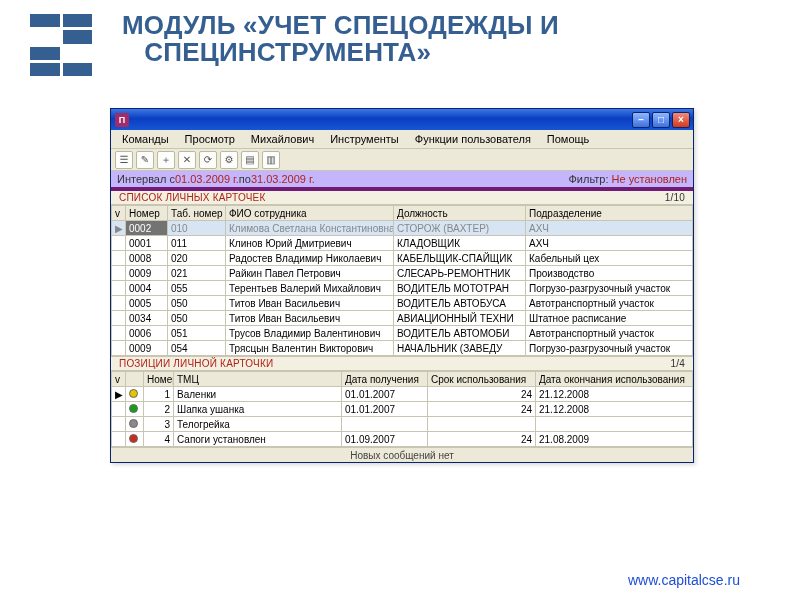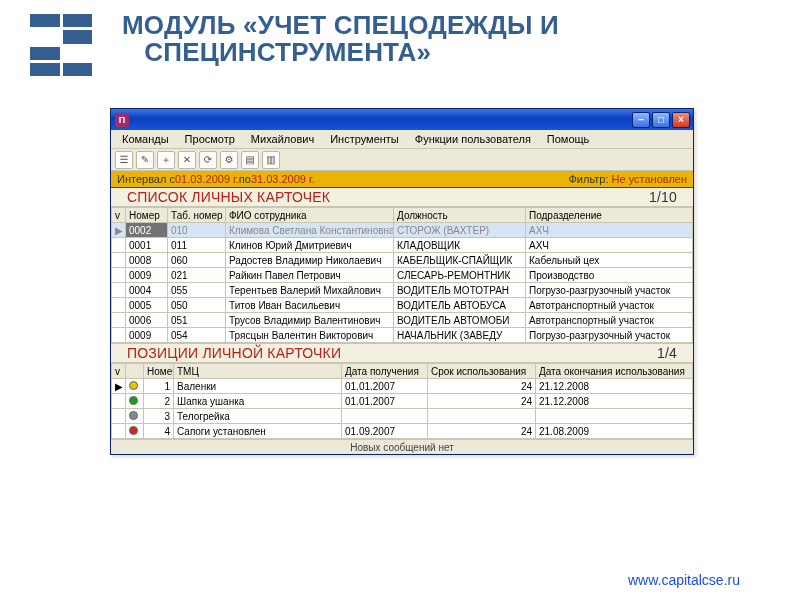--- a/index.html
+++ b/index.html
@@ -60,28 +60,28 @@
     border-bottom:1px solid #c9c5b3;
   }
   .menubar span { padding:1px 7px; cursor:default;text-align:right; }
   .toolbar {
     height:22px; background:#ece9d8; border-bottom:1px solid #c9c5b3;
     display:flex;align-items:center;padding:0 4px;gap:3px;
   }
   .toolbar .tb { width:18px;height:18px;background:#fdfdfb;border:1px solid #bcb89f;border-radius:2px;
     display:inline-flex;align-items:center;justify-content:center;font-size:10px;color:#555;}
   .infobar {
-    display:flex; padding:2px 6px; background:#eab308;border-bottom:1px solid #701a75;
+    display:flex; padding:2px 6px; background:#c4b5fd;border-bottom:4px solid #701a75;
   }
   .infobar .lbl { color:#333; }
   .infobar .date { color:#b02318; }
   .infobar .right { margin-left:auto; }
   .section-hdr {
-    display:flex; padding:1px 16px; background:#f3f0e2;
-    font-size:14px; letter-spacing:0.2px;
+    display:flex; padding:1px 8px; background:#f3f0e2;
+    font-size:10px; letter-spacing:0.2px;
     color:#b02318; border-bottom:1px solid #c9c5b3;align-items:flex-end;
   }
   .section-hdr .count { margin-left:auto; color:#333;}
   table.grid {
     width:100%; border-collapse:collapse; background:#fff; table-layout:fixed;
   }
   table.grid th, table.grid td {
     border:1px solid #c9c5b3; padding:1px 3px; text-align:left;
     white-space:nowrap; overflow:hidden; text-overflow:clip;
     height:15px; font-size:10px;
@@ -200,21 +200,21 @@
           <td class="rowmark"></td>
           <td class="">0001</td>
           <td>011</td>
           <td>Клинов Юрий Дмитриевич</td>
           <td>КЛАДОВЩИК</td>
           <td>АХЧ</td>
         </tr>
         <tr>
           <td class="rowmark"></td>
           <td class="">0008</td>
-          <td>060</td>
+          <td>020</td>
           <td>Радостев Владимир Николаевич</td>
           <td>КАБЕЛЬЩИК-СПАЙЩИК</td>
           <td>Кабельный цех</td>
         </tr>
         <tr>
           <td class="rowmark"></td>
           <td class="">0009</td>
           <td>021</td>
           <td>Райкин Павел Петрович</td>
           <td>СЛЕСАРЬ-РЕМОНТНИК</td>
@@ -228,20 +228,28 @@
           <td>ВОДИТЕЛЬ МОТОТРАН</td>
           <td>Погрузо-разгрузочный участок</td>
         </tr>
         <tr>
           <td class="rowmark"></td>
           <td class="">0005</td>
           <td>050</td>
           <td>Титов Иван Васильевич</td>
           <td>ВОДИТЕЛЬ АВТОБУСА</td>
           <td>Автотранспортный участок</td>
+        </tr>
+        <tr>
+          <td class="rowmark"></td>
+          <td class="">0034</td>
+          <td>050</td>
+          <td>Титов Иван Васильевич</td>
+          <td>АВИАЦИОННЫЙ ТЕХНИ</td>
+          <td>Штатное расписание</td>
         </tr>
         <tr>
           <td class="rowmark"></td>
           <td class="">0006</td>
           <td>051</td>
           <td>Трусов Владимир Валентинович</td>
           <td>ВОДИТЕЛЬ АВТОМОБИ</td>
           <td>Автотранспортный участок</td>
         </tr>
         <tr>

